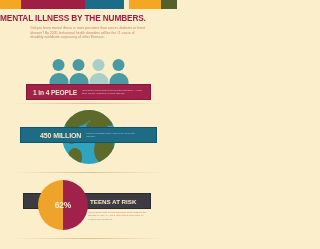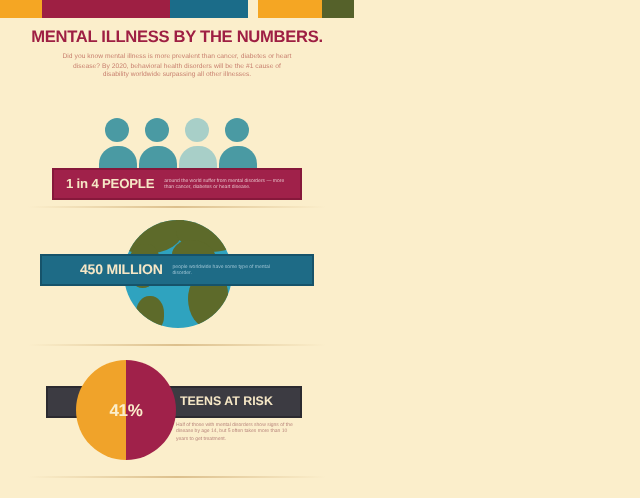--- a/index.html
+++ b/index.html
@@ -9,21 +9,21 @@
     font-family:"Liberation Sans", sans-serif;
     -webkit-font-smoothing:antialiased;
   }
   .page{position:relative;width:177px;height:249px;background:#fbeecb;overflow:hidden;}
 
   
   .topbar{position:absolute;top:0;left:0;width:177px;height:9px;display:flex;}
   .topbar span{display:block;height:100%;}
 
   
-  .title-block{position:absolute;top:13px;left:0;width:177px;text-align:center;}
+  .title-block{position:absolute;top:13px;left:0;width:177px;text-align:left;}
   .title{
     font-size:8.3px;font-weight:bold;letter-spacing:-0.15px;
     color:#9e1f43;line-height:10px;margin:0;white-space:nowrap;
   }
   .subtitle{
     margin:3px auto 0;width:116px;
     font-size:3.35px;line-height:4.5px;color:#c8806f;
     letter-spacing:0.02px;
   }
 
@@ -169,20 +169,20 @@
 
   <div class="divider" style="top:172px;"></div>
 
   <div class="teens-sec">
     <div class="banner-dark">
       <div class="big">TEENS AT RISK</div>
     </div>
     <div class="pie">
       <div class="half-l"></div>
       <div class="half-r"></div>
-      <div class="pct">41%</div>
+      <div class="pct">62%</div>
     </div>
     <div class="teens-small">Half of those with mental disorders show signs of the disease by age 14, but 5 often takes more than 10 years to get treatment.</div>
   </div>
 
   <div class="divider" style="top:238px;"></div>
 
 </div>
 
 </body></html>

